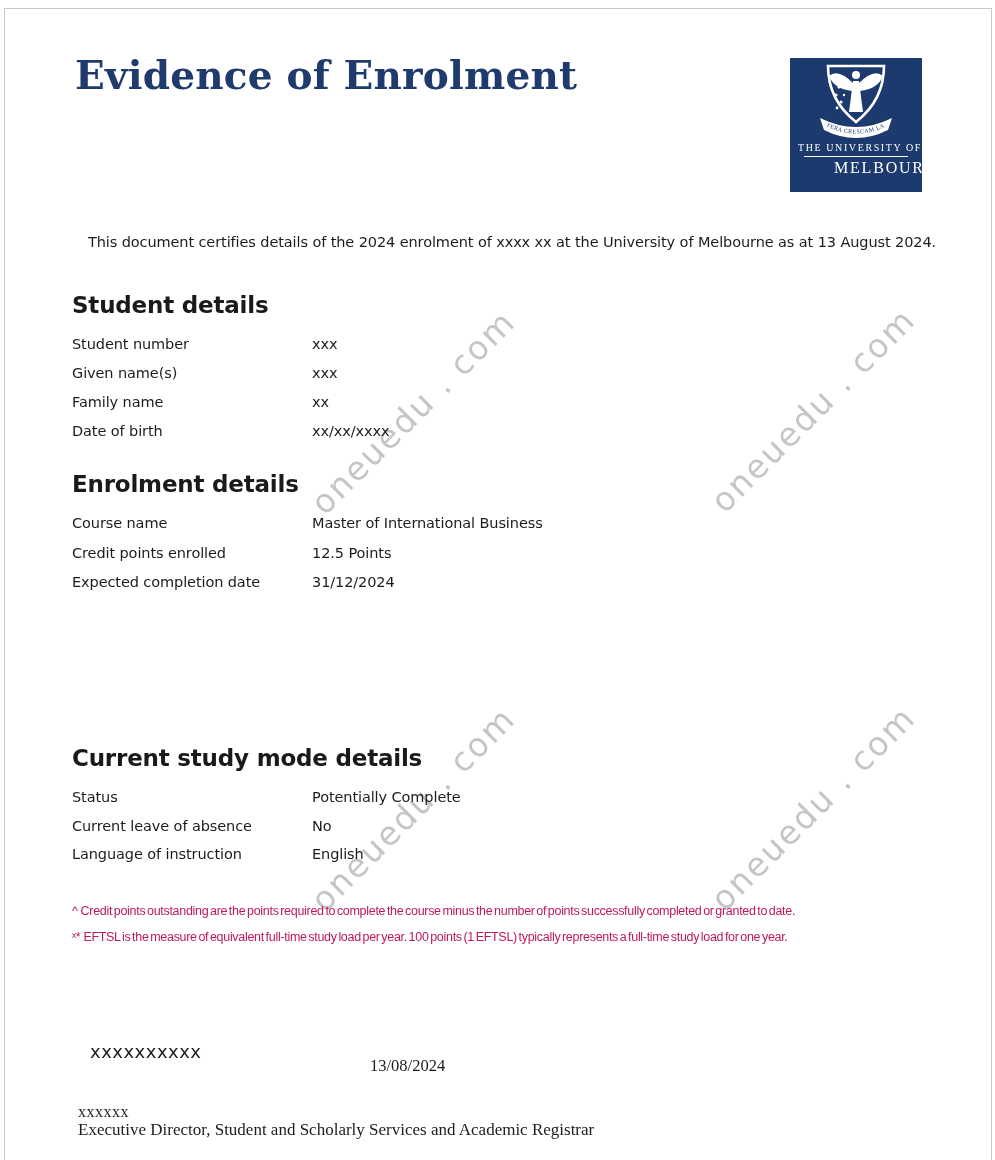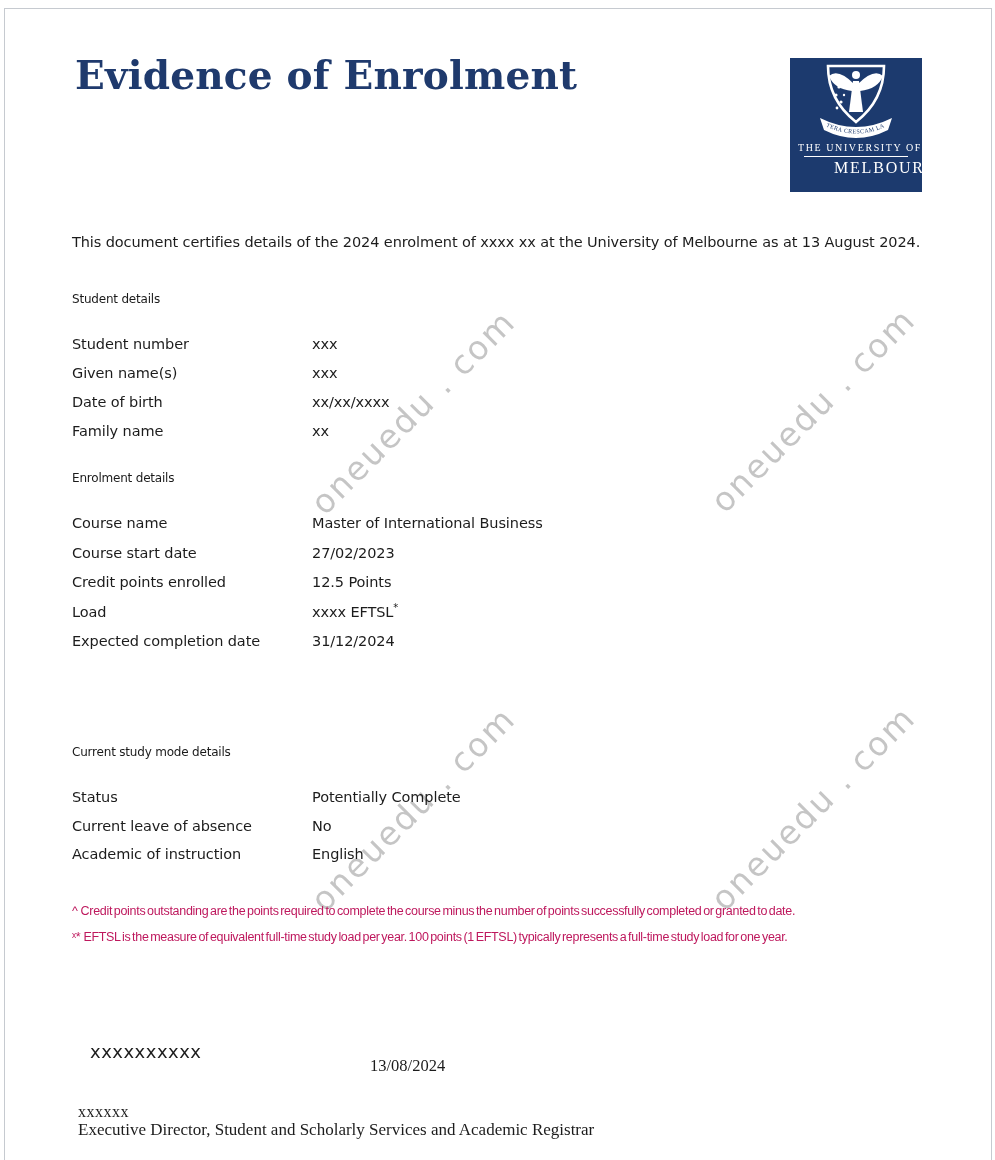--- a/index.html
+++ b/index.html
@@ -46,26 +46,26 @@
   .wm1 { left:413px; top:412px; }
   .wm2 { left:813px; top:410px; }
   .wm3 { left:413px; top:809px; }
   .wm4 { left:813px; top:808px; }
 
   .content { position:relative; z-index:1; }
 
   
   .intro {
     position:absolute; left:72px; top:234px; width:880px;
-    font-size:14.5px; letter-spacing:-0.1px;
+    font-size:14.5px; letter-spacing:-0.1px;text-align:center;
   }
 
   
   .section-heading {
-    position:absolute; left:72px; font-size:12px; font-weight:normal;
+    position:absolute; left:72px; font-size:23px; font-weight:bold;
     letter-spacing:-0.2px; color:#1a1a1a; white-space:nowrap;
   }
   .h-student { top:292px; }
   .h-enrolment { top:471px; }
   .h-study { top:745px; }
 
   .rows { position:absolute; left:72px; width:700px; }
   .rows-student { top:336px; }
   .rows-enrolment { top:515px; }
   .rows-study { top:789px; }
@@ -158,65 +158,57 @@
     <div class="rows rows-student">
       <div class="row">
         <span class="lbl">Student number</span>
         <span class="val"><span>xxx</span><sup></sup></span>
       </div>
       <div class="row">
         <span class="lbl">Given name(s)</span>
         <span class="val"><span>xxx</span><sup></sup></span>
       </div>
       <div class="row">
+        <span class="lbl">Family name</span>
+        <span class="val"><span>xx</span><sup></sup></span>
+      </div>
+      <div class="row">
         <span class="lbl">Date of birth</span>
         <span class="val"><span>xx/xx/xxxx</span><sup></sup></span>
       </div>
-      <div class="row">
-        <span class="lbl">Family name</span>
-        <span class="val"><span>xx</span><sup></sup></span>
-      </div>
     </div>
 
     <div class="section-heading h-enrolment">Enrolment details</div>
     <div class="rows rows-enrolment">
       <div class="row">
         <span class="lbl">Course name</span>
         <span class="val"><span>Master of International Business</span><sup></sup></span>
       </div>
       <div class="row">
-        <span class="lbl">Course start date</span>
-        <span class="val"><span>27/02/2023</span><sup></sup></span>
-      </div>
-      <div class="row">
         <span class="lbl">Credit points enrolled</span>
         <span class="val"><span>12.5 Points</span><sup></sup></span>
       </div>
       <div class="row">
-        <span class="lbl">Load</span>
-        <span class="val"><span>xxxx EFTSL</span><sup>*</sup></span>
-      </div>
-      <div class="row">
         <span class="lbl">Expected completion date</span>
         <span class="val"><span>31/12/2024</span><sup></sup></span>
       </div>
     </div>
 
     <div class="section-heading h-study">Current study mode details</div>
     <div class="rows rows-study">
       <div class="row">
         <span class="lbl">Status</span>
         <span class="val"><span>Potentially Complete</span><sup></sup></span>
       </div>
       <div class="row">
         <span class="lbl">Current leave of absence</span>
         <span class="val"><span>No</span><sup></sup></span>
       </div>
       <div class="row">
-        <span class="lbl">Academic of instruction</span>
+        <span class="lbl">Language of instruction</span>
         <span class="val"><span>English</span><sup></sup></span>
       </div>
     </div>
 
     <div class="footnote fn1">
       <span class="marker">^</span><span>Credit points outstanding are the points required to complete the course minus the number of points successfully completed or granted to date.</span>
     </div>
     <div class="footnote fn2">
       <span class="marker">ˣ*</span><span>EFTSL is the measure of equivalent full-time study load per year.  100 points (1 EFTSL) typically represents a full-time study load for one year.</span>
     </div>

